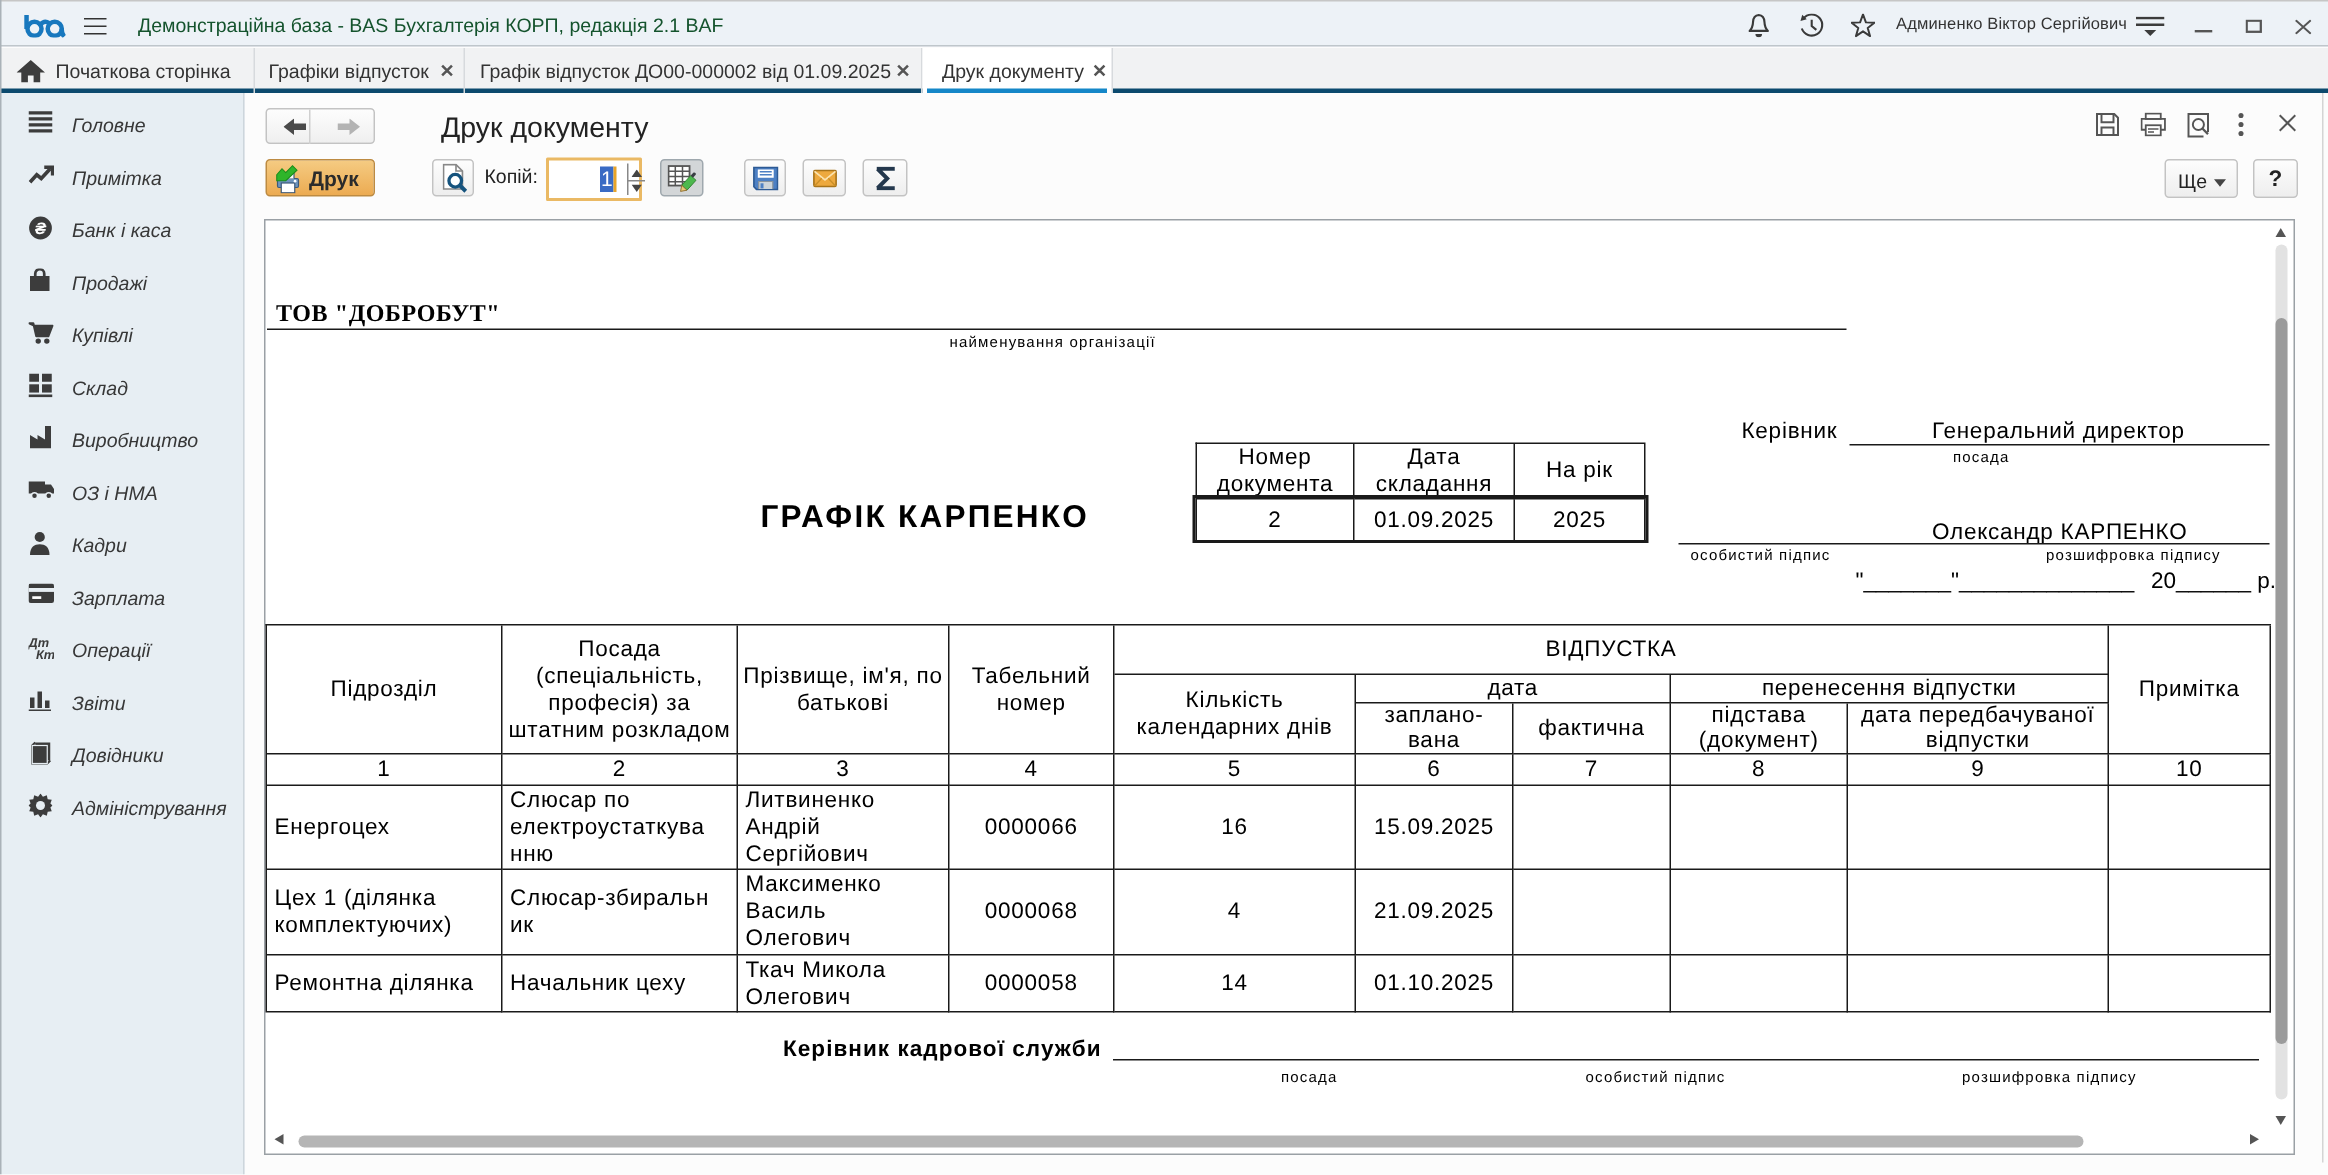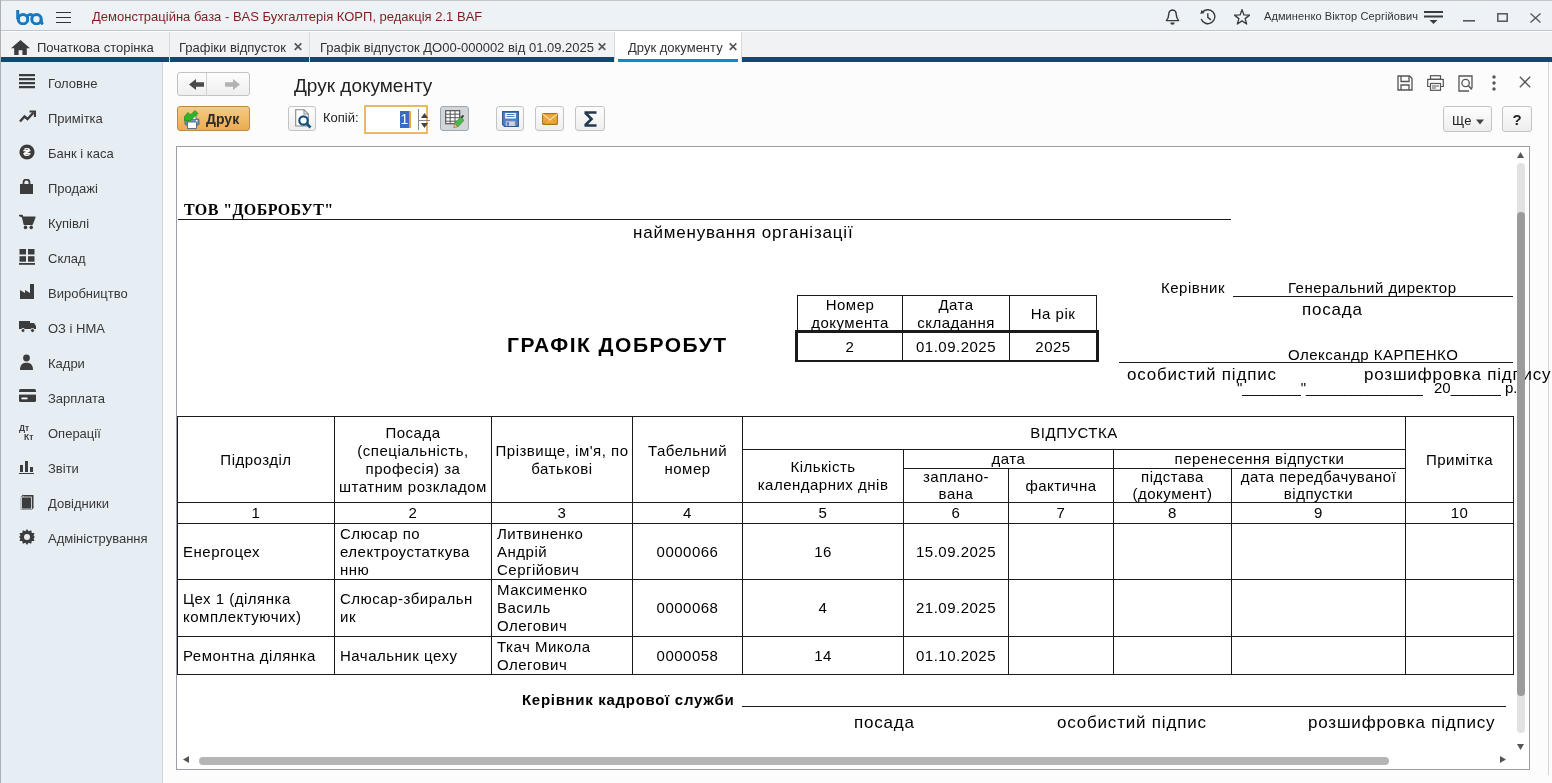--- a/index.html
+++ b/index.html
@@ -4,35 +4,35 @@
 <style>
 * { margin:0; padding:0; box-sizing:border-box; }
 html,body { width:1552px; height:783px; overflow:hidden; font-family:"Liberation Sans", sans-serif; }
 body { position:relative; background:#fcfcfc; }
 
 
 .topbar { position:absolute; left:0; top:0; width:1552px; height:31px; background:#edf2f7; border-top:1px solid #c6c6c6; border-bottom:1px solid #bfc6cb; }
 .logo1c { position:absolute; left:18px; top:5px; }
 .hamburger { position:absolute; left:56px; top:11px; width:15px; height:12px; }
 .hamburger div { height:1.4px; background:#333; margin-bottom:3.6px; }
-.apptitle { position:absolute; left:92px; top:8px; font-size:13px; color:#7f1d1d; }
+.apptitle { position:absolute; left:92px; top:8px; font-size:13px; color:#14532d; }
 .tb-ico { position:absolute; top:6px; color:#444; }
 .username { position:absolute; top:9px; left:1264px; font-size:11px; color:#333; letter-spacing:0.1px; }
 
 
-.tabbar { position:absolute; left:0; top:32px; width:1552px; height:30px; background:#f1f2f3; border-bottom:5px solid #0c4a6e; }
+.tabbar { position:absolute; left:0; top:32px; width:1552px; height:30px; background:#f1f2f3; border-bottom:3px solid #0c4a6e; }
 .tab { position:absolute; top:0; height:30px; border-right:1px solid #d7dadd; font-size:13px; color:#333; }
 .tab .txt { position:absolute; top:8px; }
 .tab .close { position:absolute; top:8px; color:#555; font-size:12px; font-weight:bold; }
 .tab.active { background:#fff; height:30px; }
 .tab.active .ul { position:absolute; left:3px; right:3px; bottom:0px; height:3px; background:#1587c8; }
 
 
 .sidebar { position:absolute; left:0; top:62px; width:163px; height:721px; background:#e7eef3; border-right:1px solid #cdd6dc; }
-.sb-item { position:absolute; left:0; width:132px; height:35px; }
+.sb-item { position:absolute; left:0; width:132px; height:35px;font-style:italic; }
 .sb-item svg { position:absolute; left:19px; top:9px; }
 .sb-item .lbl { position:absolute; left:48px; top:11px; font-size:13px; color:#373737; }
 
 
 .main { position:absolute; left:164px; top:62px; width:1388px; height:721px; background:#fcfcfc; }
 .navbtns { position:absolute; left:13px; top:10px; width:73px; height:24px; border:1px solid #c3c3c3; border-radius:3px; background:linear-gradient(#fdfdfd,#efefef); }
 .navbtns .sep { position:absolute; left:28px; top:0; width:1px; height:23px; background:#d0d0d0; }
 .pgtitle { position:absolute; left:130px; top:13px; font-size:19px; color:#222; }
 .tr-ico { position:absolute; top:13px; color:#555; }
 .btn-druk { position:absolute; left:13px; top:44px; width:73px; height:25px; border:1px solid #bd8b42; border-radius:3px; background:linear-gradient(#f5cb82,#ecab52); font-size:14px; font-weight:bold; color:#2b2b2b; font-family:"Liberation Sans",sans-serif; }
@@ -41,21 +41,21 @@
 .kopiy { position:absolute; left:159px; top:48px; font-size:13px; color:#222; }
 .spinner { position:absolute; left:200px; top:43px; width:64px; height:29px; border:2px solid #eab964; border-radius:1px; background:#fff; }
 .spinner .val { position:absolute; left:34px; top:4px; width:9px; height:17px; font-size:14px; color:#fff; background:#3a6bc4; text-align:center; }
 .spinner .vsep { position:absolute; left:52px; top:2px; width:1px; height:21px; background:#888; }
 .btn-more { position:absolute; left:1279px; top:44px; width:49px; height:26px; border:1px solid #c3c3c3; border-radius:3px; background:linear-gradient(#fdfdfd,#eeeeee); font-size:13px; color:#222; }
 .btn-help { position:absolute; left:1338px; top:44px; width:30px; height:26px; border:1px solid #c3c3c3; border-radius:3px; background:linear-gradient(#fdfdfd,#eeeeee); font-size:15px; font-weight:bold; text-align:center; line-height:26px; color:#222; }
 
 
 .docarea { position:absolute; left:12px; top:84px; width:1354px; height:624px; background:#fff; border:1px solid #9aa0a5; }
 .doc { position:absolute; left:1px; top:1px; width:1336px; height:606px; font-size:15px; color:#000; letter-spacing:0.5px; }
-.doc .cap { font-size:17px; letter-spacing:0.8px; position:absolute; white-space:nowrap; }
+.doc .cap { font-size:10px; letter-spacing:0.8px; position:absolute; white-space:nowrap; }
 .abs { position:absolute; white-space:nowrap; }
 
 table.grid { border-collapse:separate; border-spacing:0; table-layout:fixed; border-left:1px solid #1a1a1a; border-top:1px solid #1a1a1a; }
 table.grid td { border-right:1px solid #1a1a1a; border-bottom:1px solid #1a1a1a; text-align:center; vertical-align:middle; padding:0; line-height:18px; font-size:15px; letter-spacing:0.5px; overflow:hidden; white-space:nowrap; }
 table.grid td.lft { text-align:left; padding-left:5px; }
 
 
 .vscroll-track { position:absolute; border-radius:4px; background:#e2e2e2; }
 .vscroll-thumb { position:absolute; border-radius:4px; background:#9b9b9b; }
 </style>
@@ -364,21 +364,21 @@
             </tr>
         <tr style="height:28px;">
               <td>2</td>
               <td>01.09.2025</td>
               <td>2025</td>
             </tr>
       </tbody>
         </table>
       <div class="abs" style="left:617px;top:182px;width:304px;height:32px;border:2px solid #1a1a1a;"></div>
 
-      <div class="abs" style="left:329px;top:185px;font-size:21px;font-weight:bold;letter-spacing:1.5px;">ГРАФІК ДОБРОБУТ</div>
+      <div class="abs" style="left:329px;top:185px;font-size:21px;font-weight:bold;letter-spacing:1.5px;">ГРАФІК КАРПЕНКО</div>
 
       <div class="abs" style="left:983px;top:131px;">Керівник</div>
       <div class="abs" style="left:1055px;top:148px;width:280px;border-bottom:1px solid #1a1a1a;"></div>
       <div class="abs" style="left:1110px;top:131px;">Генеральний директор</div>
       <div class="cap" style="left:1124px;top:152px;">посада</div>
       <div class="abs" style="left:1110px;top:198px;">Олександр КАРПЕНКО</div>
       <div class="abs" style="left:941px;top:214px;width:394px;border-bottom:1px solid #1a1a1a;"></div>
       <div class="cap" style="left:949px;top:217px;">особистий підпис</div>
       <div class="cap" style="left:1186px;top:217px;">розшифровка підпису</div>
       <div class="abs" style="left:1059px;top:231px;letter-spacing:0;">"_______"</div>

